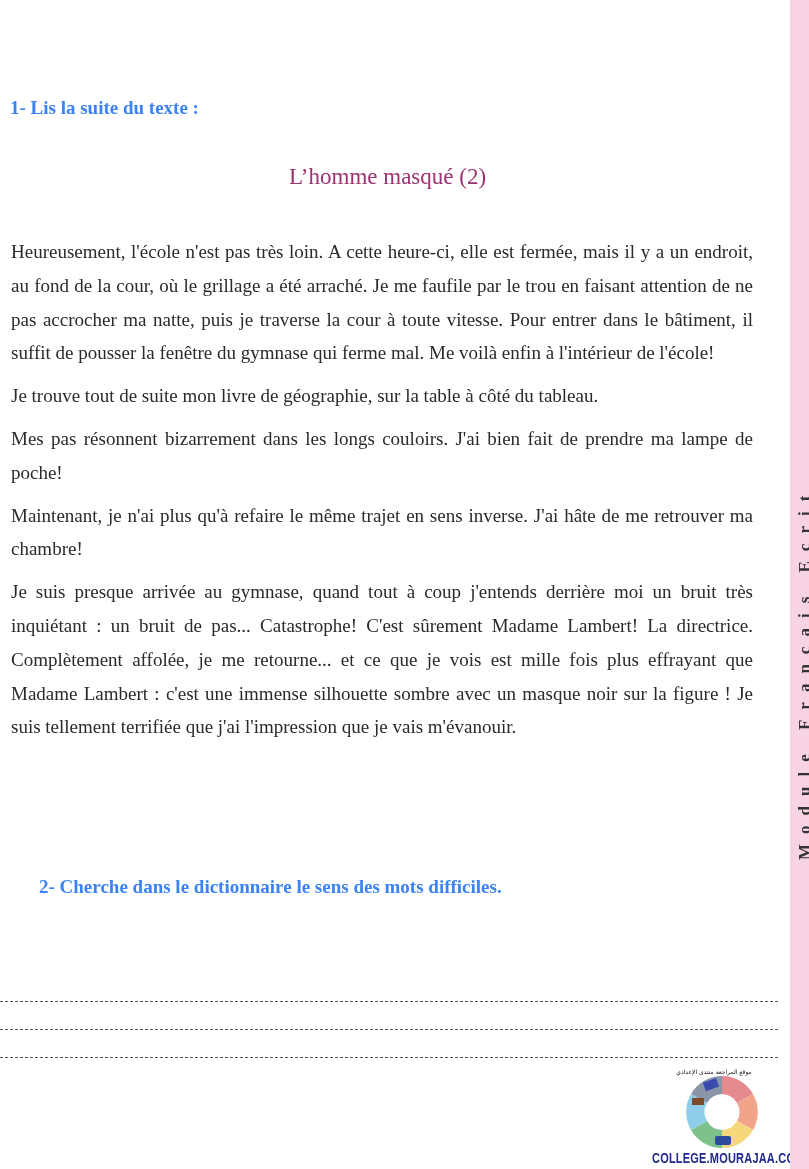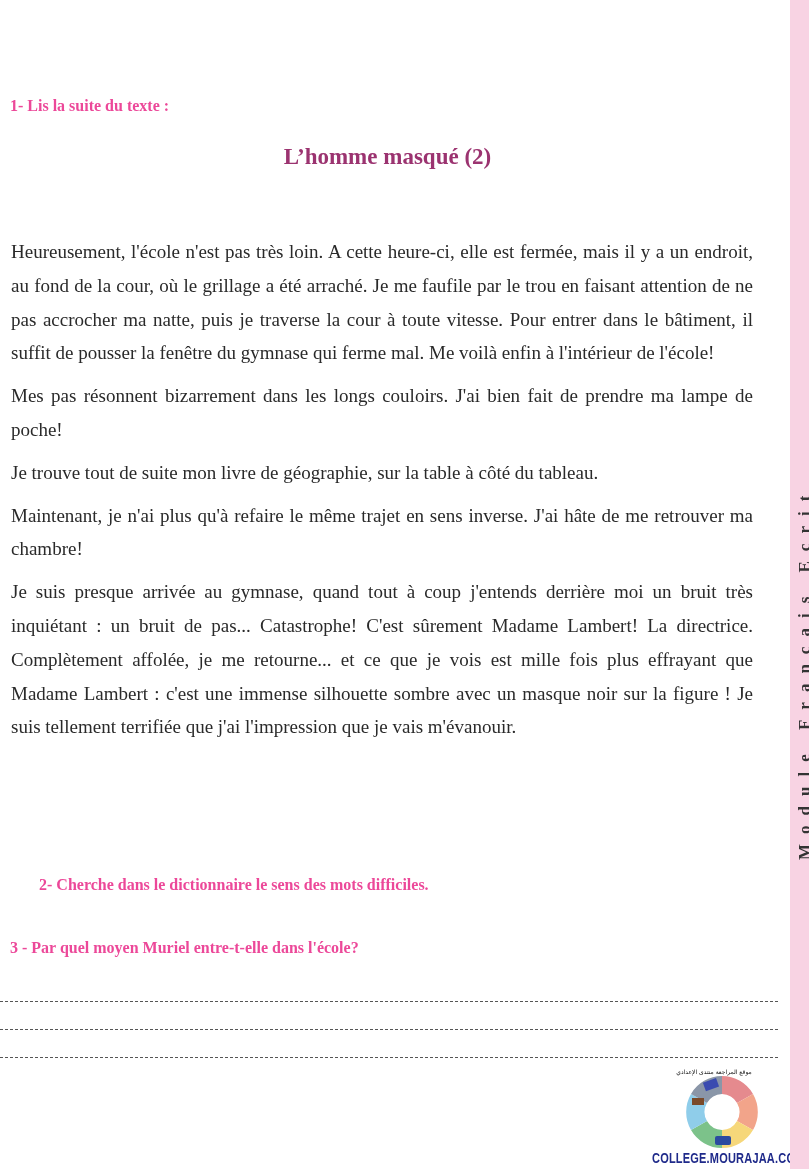--- a/index.html
+++ b/index.html
@@ -43,32 +43,32 @@
       font-size: 17px;
       letter-spacing: 10px;
       color: #333333;
       white-space: nowrap;
       line-height: 20px;
     }
     .instruction {
       position: absolute;
       font-family: "Liberation Serif", serif;
       font-weight: bold;
-      font-size: 16px;
-      color: #ec4899;
+      font-size: 19px;
+      color: #3b82f6;
       white-space: nowrap;
     }
     .title {
       position: absolute;
-      top: 144px;
+      top: 164px;
       left: 0;
       width: 775px;
       text-align: center;
       font-family: "Liberation Serif", serif;
-      font-weight: bold;
+      font-weight: normal;
       font-size: 23px;
       color: #9b3370;
     }
     .story {
       position: absolute;
       top: 226px;
       left: 2px;
       width: 760px;
       font-family: "Liberation Serif", serif;
       font-size: 19px;
@@ -132,29 +132,28 @@
 <body>
 
 <div class="page">
 
   <div class="instruction" style="top:97px; left:10px;">1- Lis  la suite du texte :</div>
 
   <div class="title">L’homme masqué (2)</div>
 
   <div class="story">
     <p>Heureusement, l'école n'est pas très loin. A cette heure-ci, elle est fermée, mais il y a un endroit, au fond de la cour, où le grillage a été arraché. Je me faufile par le trou en faisant attention de ne pas accrocher ma natte, puis je traverse la cour à toute vitesse. Pour entrer dans le bâtiment, il suffit de pousser la fenêtre du gymnase qui ferme mal. Me voilà enfin à l'intérieur de l'école!</p>
+    <p>Je trouve tout de suite mon livre de géographie, sur la table à côté du tableau.</p>
     <p>Mes pas résonnent bizarrement dans les longs couloirs. J'ai bien fait de prendre ma lampe de poche!</p>
-    <p>Je trouve tout de suite mon livre de géographie, sur la table à côté du tableau.</p>
     <p>Maintenant, je n'ai plus qu'à refaire le même trajet en sens inverse. J'ai hâte de me retrouver ma chambre!</p>
     <p>Je suis presque arrivée au gymnase, quand tout à coup j'entends derrière moi un bruit très inquiétant : un bruit de pas... Catastrophe! C'est sûrement Madame Lambert! La directrice. Complètement affolée, je me retourne... et ce que je vois est mille fois plus effrayant que Madame Lambert :  c'est une immense silhouette sombre avec un masque noir sur la figure ! Je suis tellement terrifiée que j'ai l'impression que je vais m'évanouir.</p>
   </div>
 
   <div class="instruction" style="top:876px; left:10px;margin-left:29px;">2- Cherche dans le dictionnaire le sens des mots difficiles.</div>
 
-  <div class="instruction" style="top:939px; left:10px;">3 - Par quel moyen Muriel entre-t-elle dans l'école?</div>
 
   <div class="answer-line" style="top:1001px;"></div>
   <div class="answer-line" style="top:1029px;"></div>
   <div class="answer-line" style="top:1057px;"></div>
 
   <div class="page-number">20</div>
 
   <div class="logo">
     <div class="logo-arabic">موقع المراجعة منتدى الإعدادي</div>
     <svg width="140" height="80" viewBox="0 0 140 80" style="position:absolute; left:0; top:2px;">

